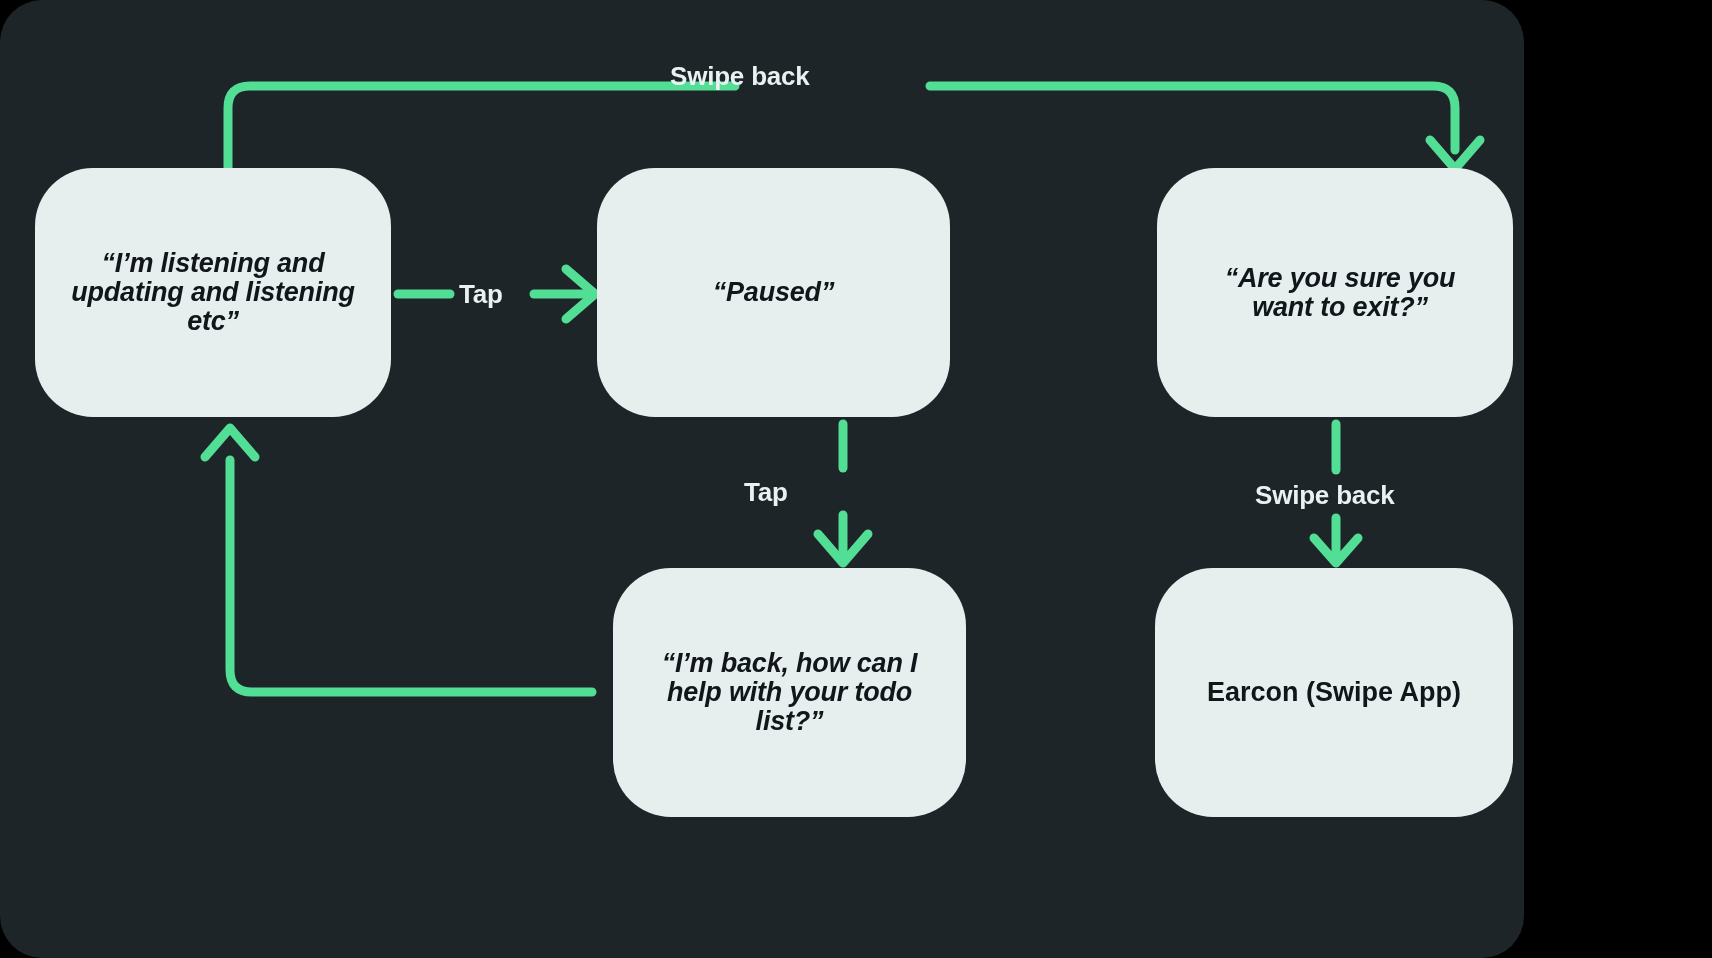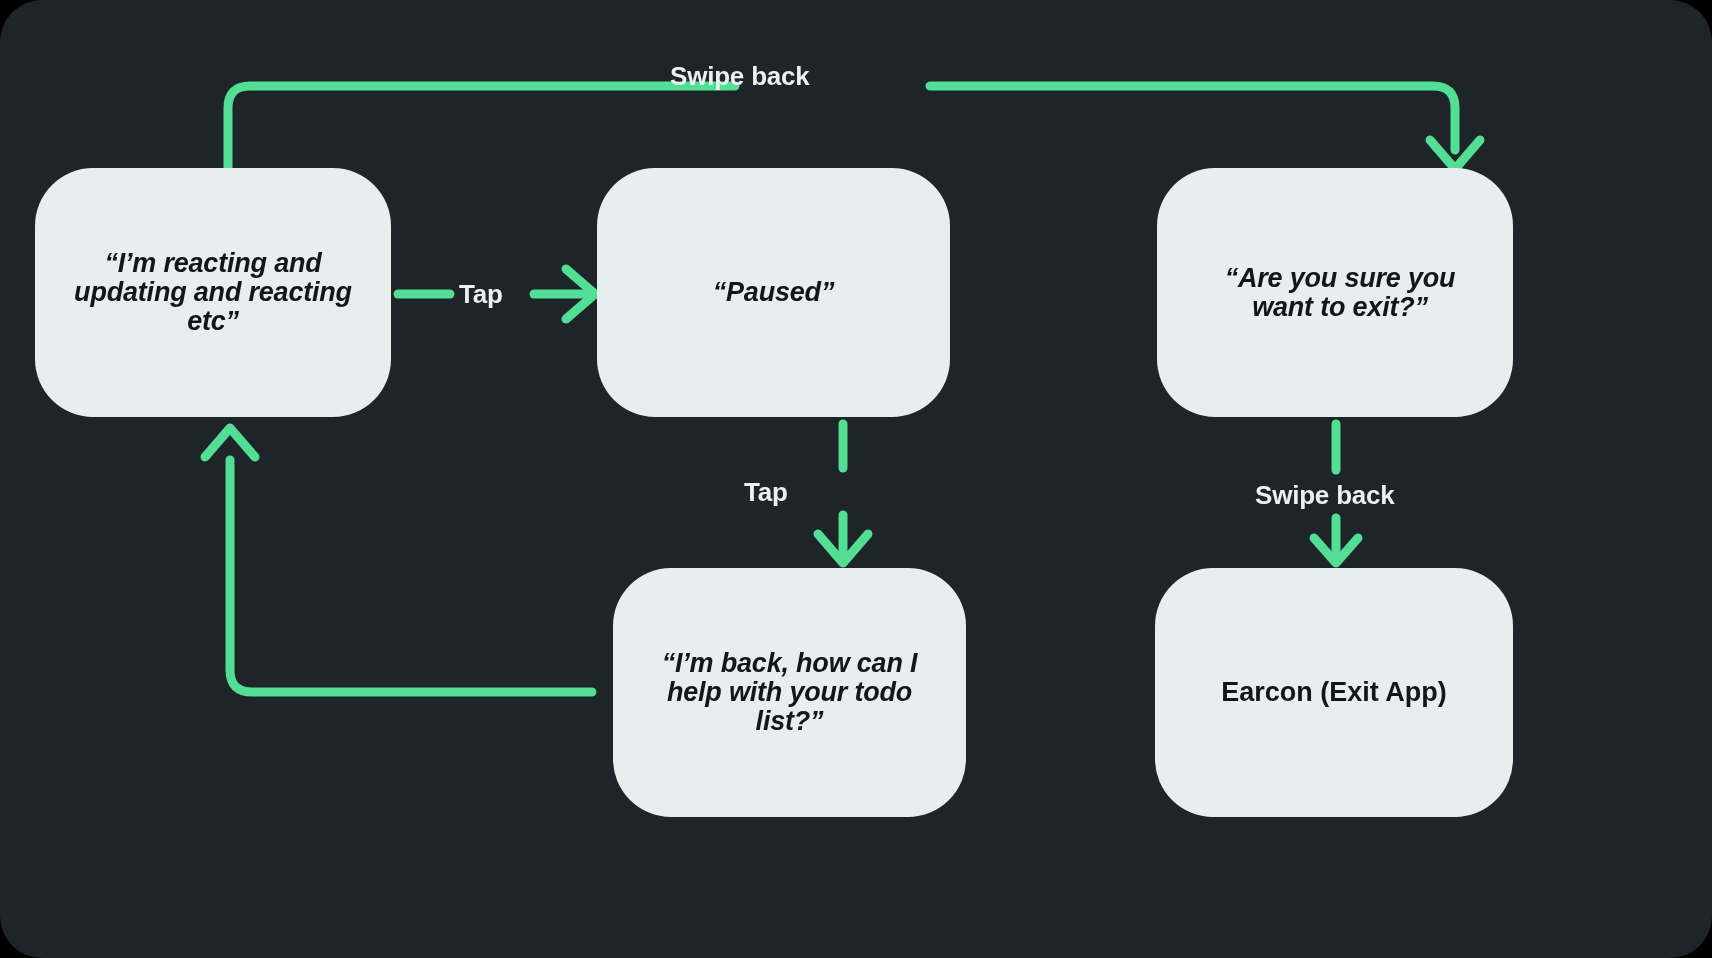--- a/index.html
+++ b/index.html
@@ -9,21 +9,21 @@
   }
   body {
     width: 1712px;
     height: 958px;
     overflow: hidden;
     font-family: "Liberation Sans", sans-serif;
   }
 
   #canvas {
     position: relative;
-    width: 1712px;
+    width: 1524px;
     height: 958px;
     background: #1E2528;
     border-radius: 42px;
     overflow: hidden;
   }
 
   
   #wires {
     position: absolute;
     left: 0;
@@ -120,32 +120,32 @@
 
   <div class="edge-label" id="label-swipe-top">Swipe back</div>
 
   <div class="edge-label" id="label-tap-right">Tap</div>
 
   <div class="edge-label" id="label-tap-down">Tap</div>
 
   <div class="edge-label" id="label-swipe-right">Swipe back</div>
 
   <div class="node" id="node-listening">
-    <span class="node-label">“I’m reacting and updating and reacting etc”</span>
+    <span class="node-label">“I’m listening and updating and listening etc”</span>
   </div>
 
   <div class="node" id="node-paused">
     <span class="node-label">“Paused”</span>
   </div>
 
   <div class="node" id="node-exit">
     <span class="node-label">“Are you sure you want to exit?”</span>
   </div>
 
   <div class="node" id="node-back">
     <span class="node-label">“I’m back, how can I help with your todo list?”</span>
   </div>
 
   <div class="node" id="node-earcon">
-    <span class="node-label plain">Earcon (Exit App)</span>
+    <span class="node-label plain">Earcon (Swipe App)</span>
   </div>
 
 </div>
 
 </body></html>

